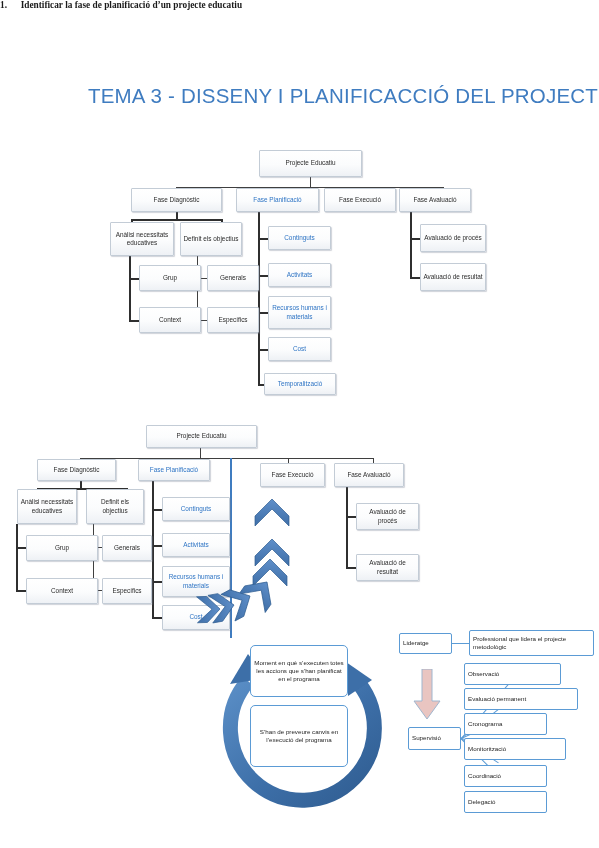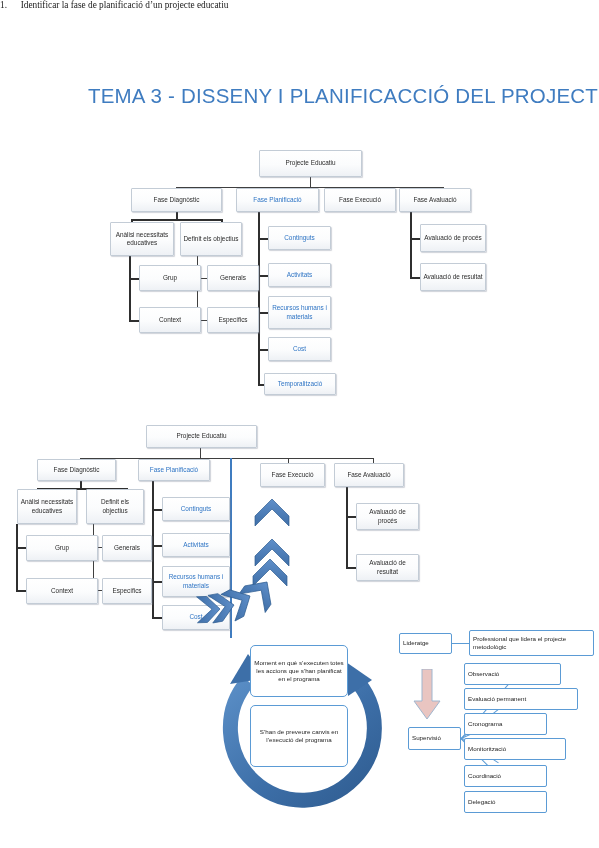--- a/index.html
+++ b/index.html
@@ -6,21 +6,21 @@
   body{width:599px;height:848px;position:relative;overflow:hidden;
        font-family:"Liberation Sans","DejaVu Sans",sans-serif;}
 
   .page{position:absolute;left:0;top:0;width:599px;height:848px;}
 
   
   .doc-title{position:absolute;left:88px;top:84px;width:460px;
     font-size:20.5px;letter-spacing:.2px;color:#3f7cc0;
     font-family:"Liberation Sans","DejaVu Sans",sans-serif;white-space:nowrap;}
   .q-num{position:absolute;font-family:"Liberation Serif","DejaVu Serif",serif;
-    font-weight:normal;font-size:9.3px;color:#1a1a1a;white-space:nowrap;}
+    font-weight:bold;font-size:9.3px;color:#1a1a1a;white-space:nowrap;}
 
   
   .sbox{position:absolute;box-sizing:border-box;
     background:linear-gradient(180deg,#ffffff 0%,#fbfcfd 55%,#eef1f5 100%);
     border:1px solid #c3ccd6;border-radius:1px;
     box-shadow:1px 1px 1px rgba(120,130,145,.35);
     display:flex;align-items:center;justify-content:center;text-align:center;
     font-size:6.4px;line-height:1.28;color:#2b2b2b;padding:1px 2px;}
   .sbox.blue{color:#2e74c4;}
   .sbox .t{display:block;}

